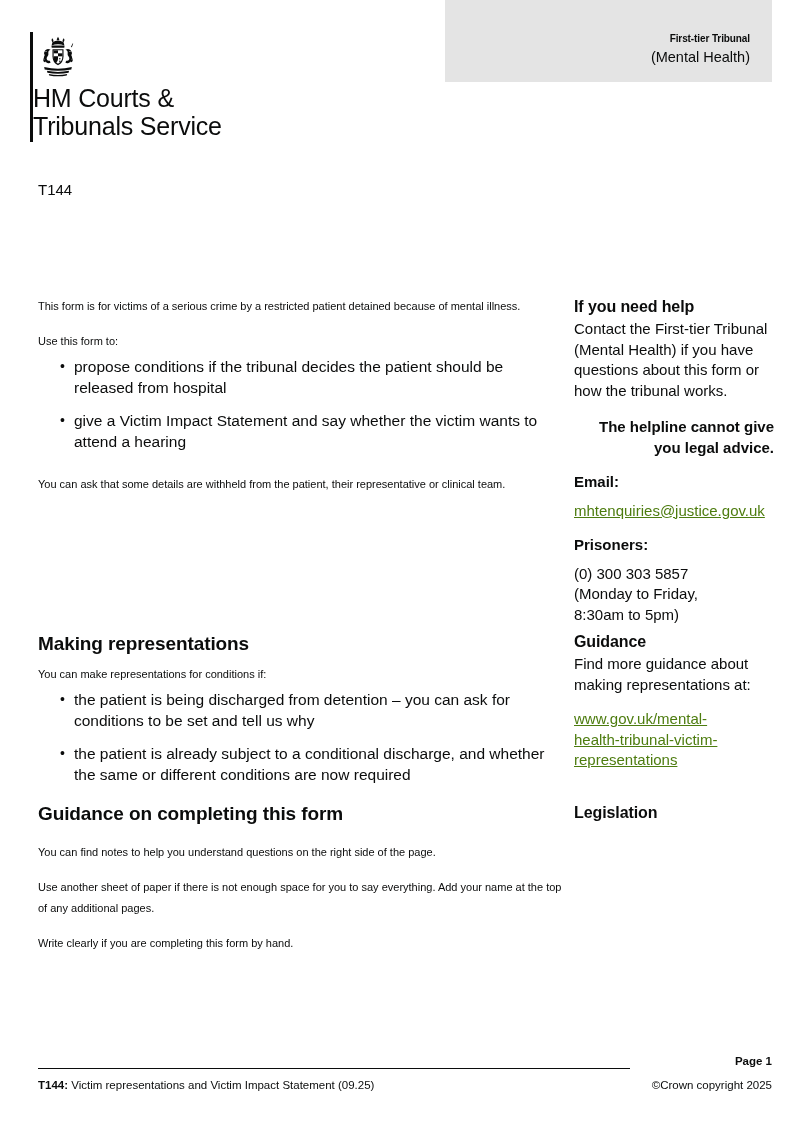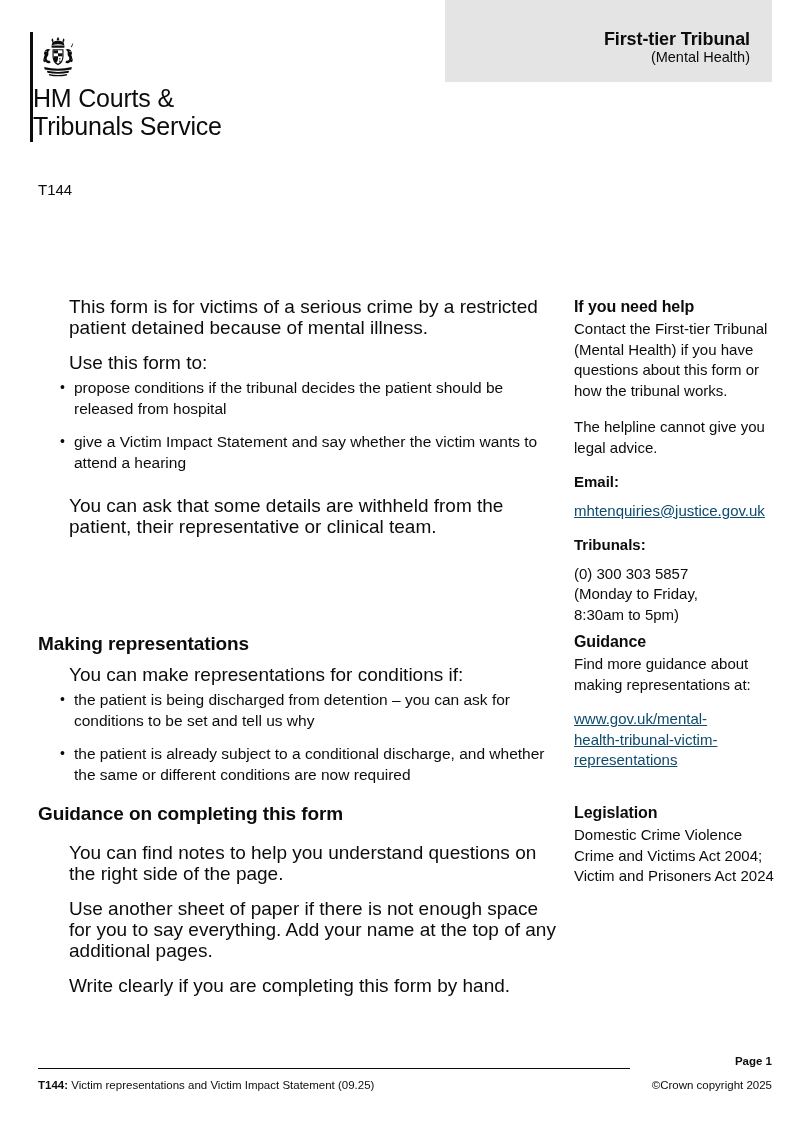--- a/index.html
+++ b/index.html
@@ -32,21 +32,21 @@
     left: 445px;
     top: 0;
     width: 327px;
     height: 82px;
     background: #e4e4e4;
     box-sizing: border-box;
     padding: 30px 22px 0 0;
     text-align: right;
   }
   .tribunal-line1 {
-    font-size: 18px;
+    font-size: 10px;
     font-weight: bold;
     line-height: 18px;
     letter-spacing: -0.1px;
   }
   .tribunal-line2 {
     font-size: 14.5px;
     font-weight: normal;
     line-height: 19px;
   }
 
@@ -110,21 +110,21 @@
     left: 574px;
     top: 0;
     width: 200px;
   }
 
   p {
     margin: 0 0 14px 0;
     font-size: 15px;
     line-height: 20.5px;
   }
-  .col-main p { font-size: 19px; line-height: 21px; margin-left: 31px; }
+  .col-main p { font-size: 11px; line-height: 21px; }
   .tight { margin-bottom: 4px; }
 
   ul.bullets {
     margin: 0 0 14px 0;
     padding: 0;
     list-style: none;
   }
   ul.bullets li {
     position: relative;
     font-size: 15.5px;
@@ -151,33 +151,34 @@
   h3.side-heading {
     font-size: 16px;
     font-weight: bold;
     line-height: 21px;
     letter-spacing: -0.1px;
     margin: 0 0 2px 0;
   }
   .side-strong {
     font-size: 15px;
     line-height: 20.5px;
-    font-weight: normal;
+    font-weight: bold;
     margin: 16px 0 14px 0;
+    text-align: right;
   }
   .side-label {
     font-size: 15px;
     line-height: 20.5px;
     font-weight: bold;
     margin: 0 0 8px 0;
   }
   .side-link {
     font-size: 15px;
     line-height: 20.5px;
-    color: #0c4a6e;
+    color: #4d7c0f;
     text-decoration: underline;
     display: block;
     margin: 0 0 14px 0;
     word-break: break-word;
   }
   .side-link.multi { margin-bottom: 0; }
 
   .sp-sm { height: 8px; }
 
   
@@ -309,33 +310,32 @@
     </div>
 
     <div class="col-side">
 
       <div class="blk" style="top:0;">
         <h3 class="side-heading">If you need help</h3>
         <p>Contact the First-tier Tribunal (Mental Health) if you have questions about this form or how the tribunal works.</p>
         <div class="side-strong">The helpline cannot give you legal advice.</div>
         <div class="side-label">Email:</div>
         <a class="side-link" href="#">mhtenquiries@justice.gov.uk</a>
-        <div class="side-label">Tribunals:</div>
+        <div class="side-label">Prisoners:</div>
         <p style="margin-bottom:0;"><span>(0) 300 303 5857</span><br><span>(Monday to Friday,</span><br><span>8:30am to 5pm)</span></p>
       </div>
 
       <div class="blk" style="top:335px;">
         <h3 class="side-heading">Guidance</h3>
         <p>Find more guidance about making representations at:</p>
         <a class="side-link multi" href="#"><span>www.gov.uk/mental-</span><br><span>health-tribunal-victim-</span><br><span>representations</span></a>
       </div>
 
       <div class="blk" style="top:506px;">
         <h3 class="side-heading">Legislation</h3>
-        <p>Domestic Crime Violence Crime and Victims Act 2004; Victim and Prisoners Act 2024</p>
       </div>
 
     </div>
   </div>
 
   <div class="footer">
     <div class="page-number">Page 1</div>
     <div class="footer-rule"></div>
     <div class="footer-left"><b>T144:</b> <span>Victim representations and Victim Impact Statement (09.25)</span></div>
     <div class="footer-right">©Crown copyright 2025</div>

